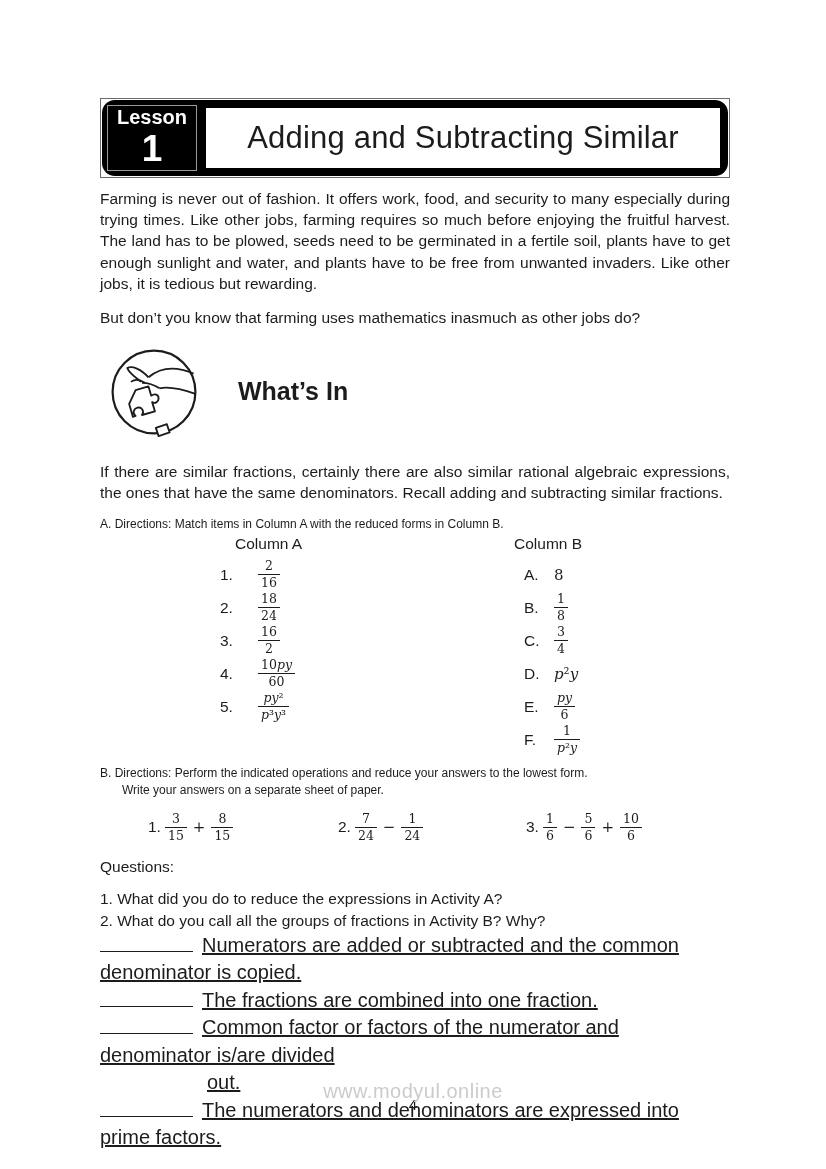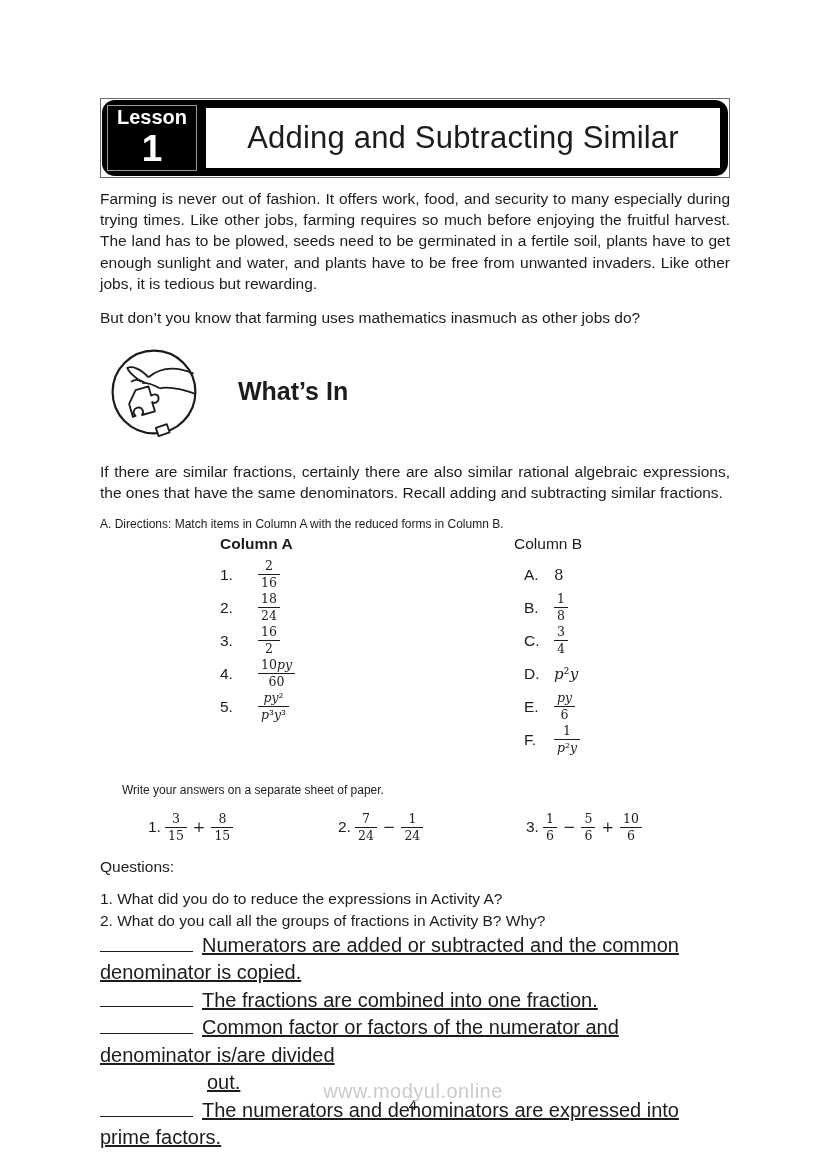--- a/index.html
+++ b/index.html
@@ -28,21 +28,21 @@
 
   .directions { font-size:12px; margin:14px 0 4px 0; }
   .hang { padding-left:22px; text-indent:-22px; line-height:1.375; }
 
   
   .match-area { position:relative; height:216px; margin-top:4px; }
   .col { position:absolute; top:0; }
   .col-a { left:120px; }
   .col-b { left:414px; }
   .col-header { font-size:15.5px; margin-bottom:5px; }
-  .col-a .col-header { margin-left:0;font-weight:bold; }
+  .col-a .col-header { margin-left:15px; }
   .col-b .col-header { margin-left:0; }
   .col-b .match-item { margin-left:10px; }
   .match-item { display:flex; align-items:center; height:33px; font-size:15.5px; }
   .match-item .mlabel { width:24px; flex:0 0 auto; }
   .col-a .match-item .frac { margin-left:14px; }
   .col-b .match-item .frac, .col-b .match-item .mval { margin-left:6px; }
 
   .frac { display:inline-block; text-align:center; font-family:"DejaVu Serif", serif; font-size:12.5px; vertical-align:middle; line-height:1.1; }
   .frac .fnum { display:block; border-bottom:1px solid #1c1c1c; padding:0 3px 1px; }
   .frac .fden { display:block; padding:1px 3px 0; }
@@ -183,21 +183,21 @@
             <span class="frac">
               <span class="fnum">1</span>
               <span class="fden"><i>p</i>²<i>y</i></span>
             </span>
           </div>
         </div>
     </div>
   </div>
 
   <div class="directions hang">
-    <br>
+    <span>B. Directions: Perform the indicated operations and reduce your answers to the lowest form.</span><br>
     <span>Write your answers on a separate sheet of paper.</span>
   </div>
 
   <div class="problems">
       <div class="problem p1">
         <span class="plabel">1.</span>
         <span class="frac">
           <span class="fnum">3</span>
           <span class="fden">15</span>
         </span>

